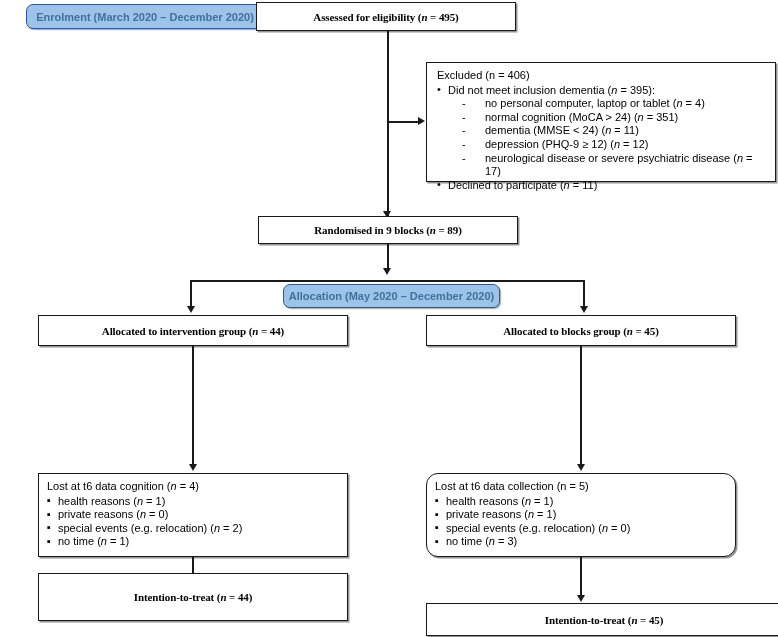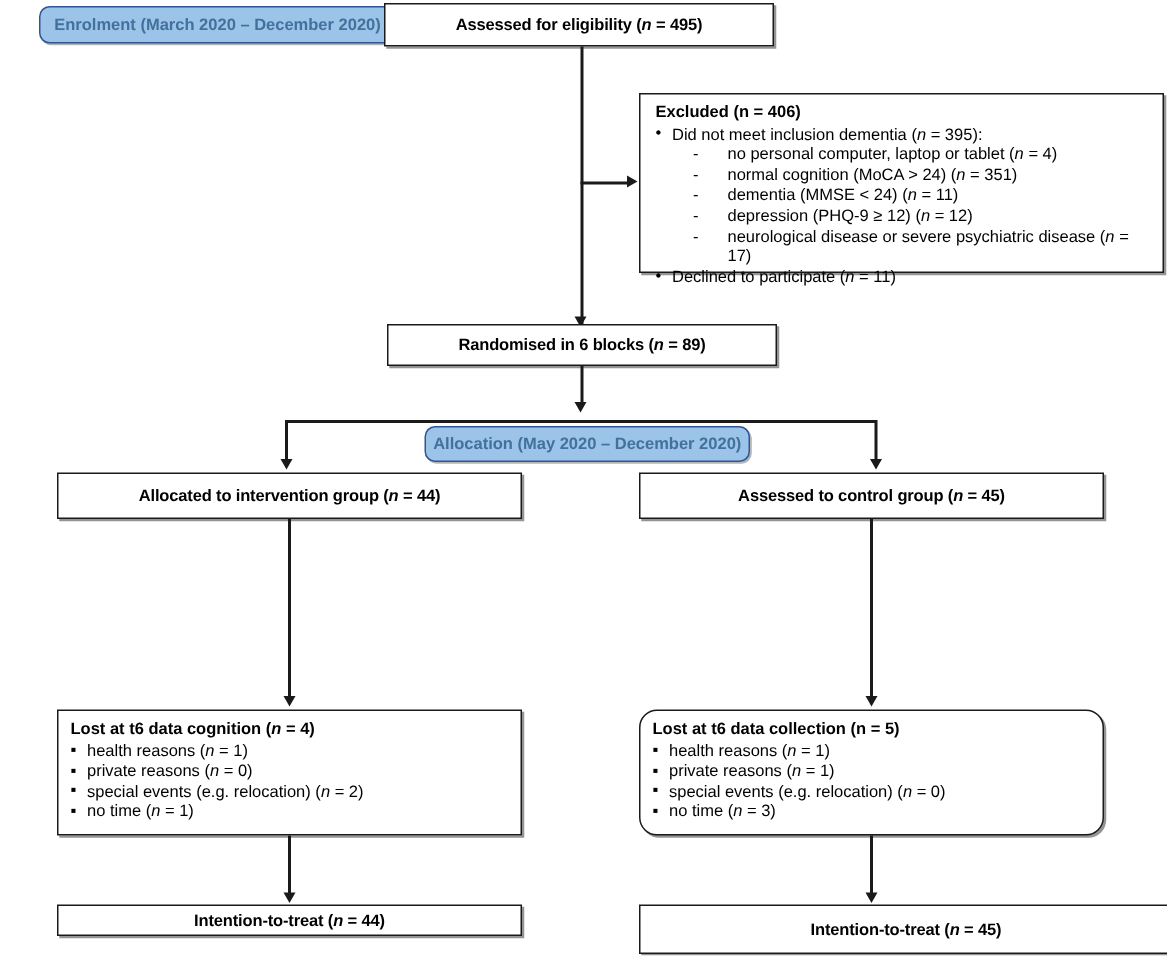--- a/index.html
+++ b/index.html
@@ -30,20 +30,21 @@
   .box.centered {
     display: flex;
     align-items: center;
     justify-content: center;
   }
   .box-title {
     font-size: 11px;
     font-weight: bold;
     letter-spacing: -0.1px;
     white-space: nowrap;
+    font-family: Liberation Serif, serif;
   }
 
   
   .pill {
     position: absolute;
     box-sizing: border-box;
     background: #9cc3e8;
     border: 1.3px solid #2f5597;
     border-radius: 7px;
     display: flex;
@@ -57,21 +58,21 @@
   }
 
   
   .detail {
     position: absolute;
     box-sizing: border-box;
     font-size: 11px;
     line-height: 13.6px;
   }
   .detail .hd {
-    font-weight: bold;
+    font-weight: normal;
     margin-bottom: 1px;
   }
   .lst { list-style: none; margin: 0; padding: 0; }
   .lst li { position: relative; padding-left: 11px; }
   .lst li .bullet {
     position: absolute;
     left: 0px;
     top: -0.5px;
   }
   .sub { list-style: none; margin: 0; padding: 0; }
@@ -153,42 +154,42 @@
           <span class="bullet">•</span><span>Declined to participate (</span><span class="it">n</span><span> = 11)</span>
         </li>
 
       </ul>
     </div>
   </div>
 
   <div class="arrow-down" style="left:383px; top:211px;"></div>
 
   <div class="box centered" style="left:258px; top:216px; width:260px; height:28px;">
-    <span class="box-title"><span>Randomised in 6 blocks (</span><span class="it">n</span><span> = 89)</span></span>
+    <span class="box-title"><span>Randomised in 9 blocks (</span><span class="it">n</span><span> = 89)</span></span>
   </div>
 
   <div class="vline" style="left:387px; top:244px; height:27px;"></div>
   <div class="arrow-down" style="left:383px; top:268px;"></div>
 
   <div class="hline" style="left:190px; top:280px; width:394px;"></div>
   <div class="vline" style="left:190px; top:280px; height:29px;"></div>
   <div class="arrow-down" style="left:186.5px; top:306px;"></div>
   <div class="vline" style="left:583px; top:280px; height:29px;"></div>
   <div class="arrow-down" style="left:579.5px; top:306px;"></div>
 
   <div class="pill" style="left:283px; top:284px; width:217px; height:24px;">
     <span>Allocation (May 2020 – December 2020)</span>
   </div>
 
   <div class="box centered" style="left:38px; top:315px; width:310px; height:31px;">
     <span class="box-title"><span>Allocated to intervention group (</span><span class="it">n</span><span> = 44)</span></span>
   </div>
 
   <div class="box centered" style="left:426px; top:315px; width:310px; height:31px;">
-    <span class="box-title"><span>Assessed to control group (</span><span class="it">n</span><span> = 45)</span></span>
+    <span class="box-title"><span>Allocated to blocks group (</span><span class="it">n</span><span> = 45)</span></span>
   </div>
 
   <div class="vline" style="left:192px; top:346px; height:120px;"></div>
   <div class="arrow-down" style="left:188.5px; top:464px;"></div>
   <div class="vline" style="left:580px; top:346px; height:120px;"></div>
   <div class="arrow-down" style="left:576.5px; top:464px;"></div>
 
   <div class="box" style="left:38px; top:473px; width:310px; height:84px;">
     <div class="detail" style="left:8px; top:6px; width:296px;">
       <div class="hd"><span>Lost at t6 data cognition (</span><span class="it">n</span><span> = 4)</span></div>
@@ -227,21 +228,21 @@
         </li>
       </ul>
     </div>
   </div>
 
   <div class="vline" style="left:192px; top:557px; height:40px;"></div>
   <div class="arrow-down" style="left:188.5px; top:595px;"></div>
   <div class="vline" style="left:580px; top:557px; height:40px;"></div>
   <div class="arrow-down" style="left:576.5px; top:595px;"></div>
 
-  <div class="box centered" style="left:38px; top:603px; width:310px; height:21px;text-align:right;">
+  <div class="box centered" style="left:38px; top:573px; width:310px; height:48px;text-align:right;">
     <span class="box-title"><span>Intention-to-treat (</span><span class="it">n</span><span> = 44)</span></span>
   </div>
 
   <div class="box centered" style="left:426px; top:603px; width:356px; height:33px;">
     <span class="box-title"><span>Intention-to-treat (</span><span class="it">n</span><span> = 45)</span></span>
   </div>
 
 </div>
 
 </body></html>

